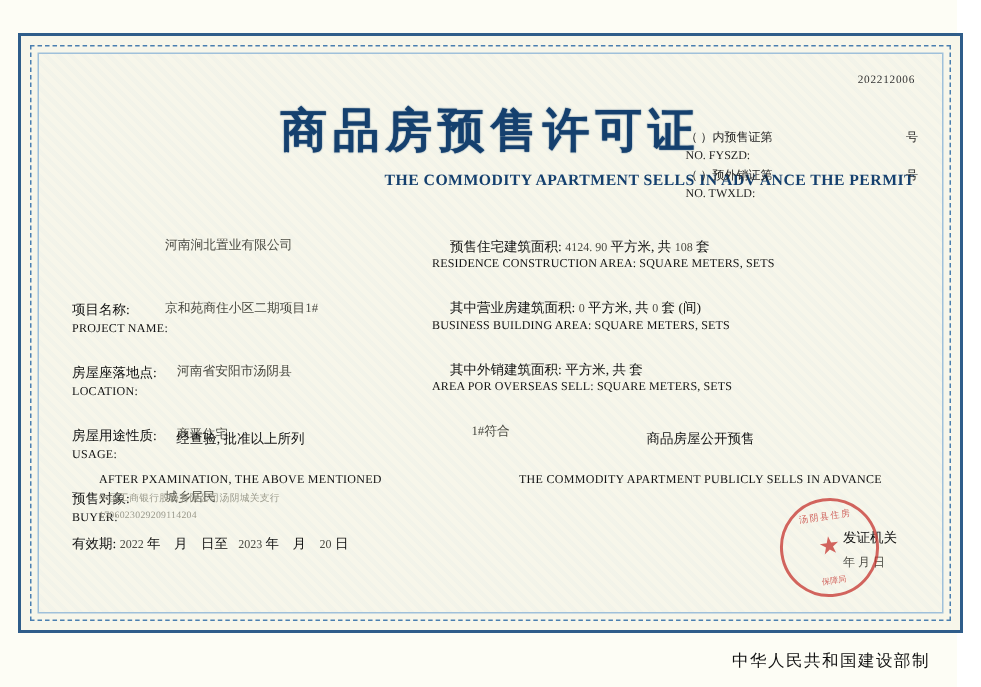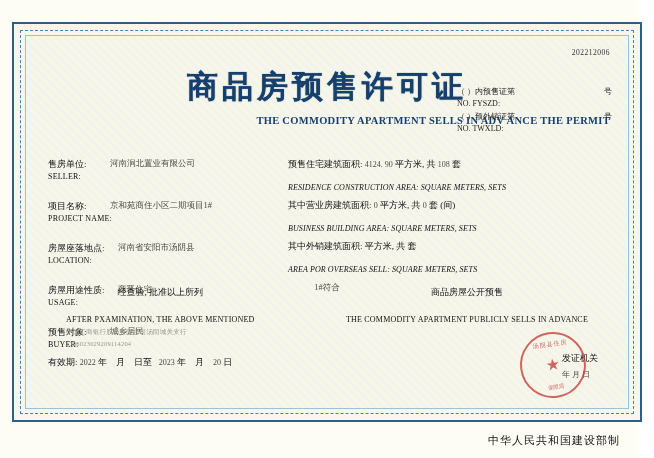--- a/index.html
+++ b/index.html
@@ -149,28 +149,28 @@
   }
   .arow {
     margin-bottom: 16px;
     height: 25px;
     position: relative;
   }
   .arow .cn {
     font-size: 9px;
     display: block;
     white-space: nowrap;
+    margin-left: 12px;
   }
   .arow .en {
     font-size: 8px;
     display: block;
-    margin-top: 12px;
+    margin-top: 0;
     letter-spacing: 0.1px;
     white-space: nowrap;
-    font-style: italic;
   }
   .arow .cn .num {
     color: #4a4a42;
     font-size: 8px;
   }
 
   
   .midnote {
     position: absolute;
     left: 0;
@@ -310,24 +310,20 @@
               <span class="r">号</span>
             </div>
             <div class="ln">
               <span class="l">NO. TWXLD:</span>
               <span class="r"></span>
             </div>
           </div>
 
           <div class="fields">
             <div class="frow">
-              <div class="flabel">
-                <span>售房单位:</span><br>
-                <span class="en">SELLER:</span>
-              </div>
               <div class="fvalue">河南涧北置业有限公司</div>
             </div>
 
             <div class="frow">
               <div class="flabel">
                 <span>项目名称:</span><br>
                 <span class="en">PROJECT  NAME:</span>
               </div>
               <div class="fvalue">京和苑商住小区二期项目1#</div>
             </div>

